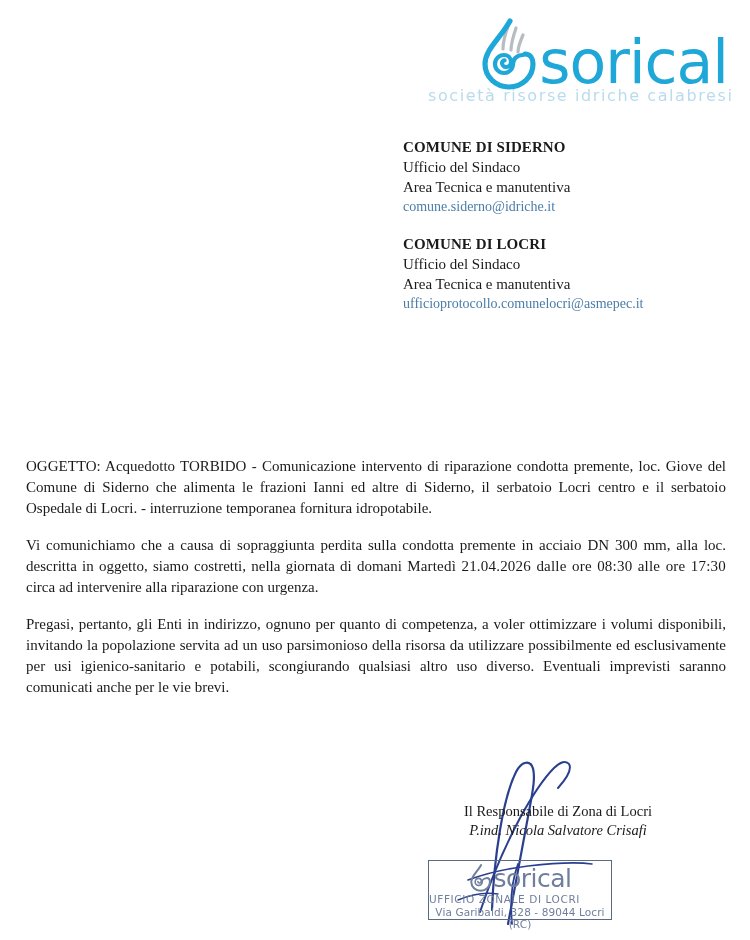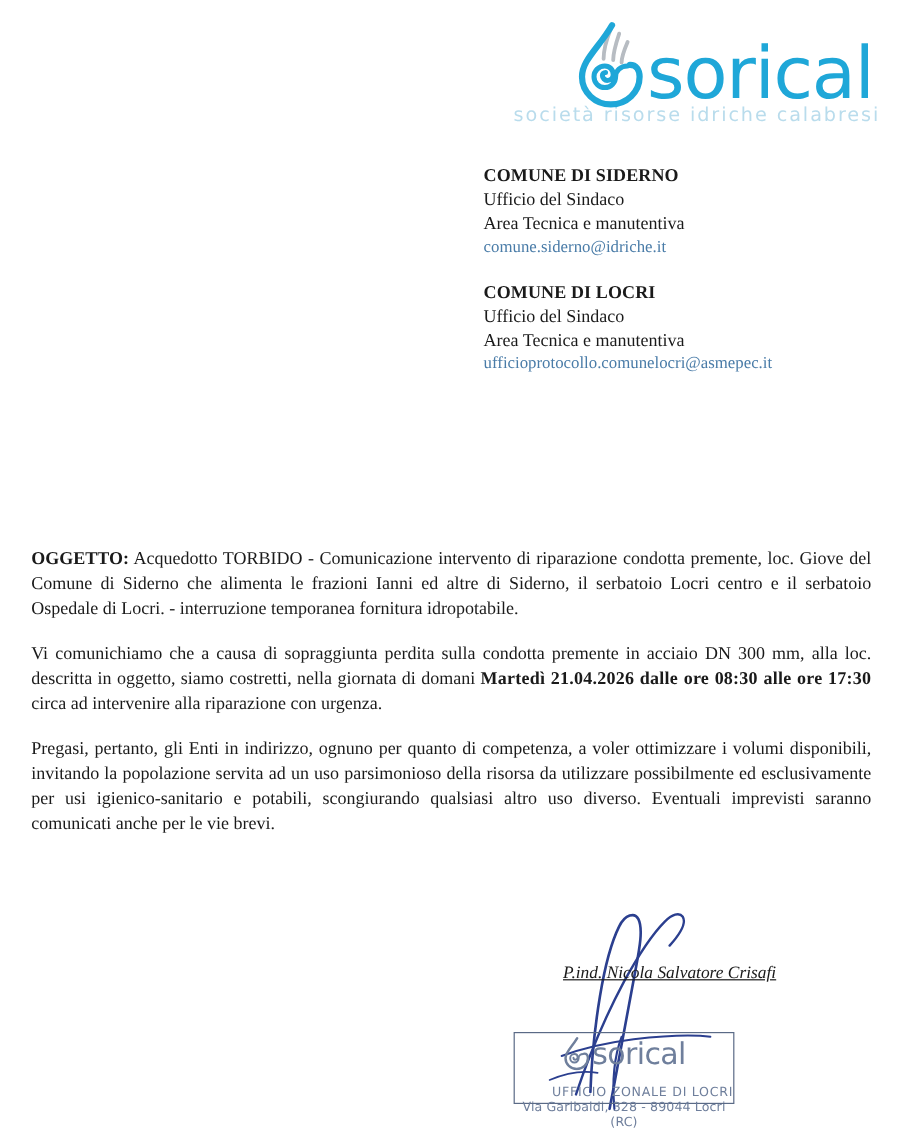--- a/index.html
+++ b/index.html
@@ -99,21 +99,21 @@
     top: 456px;
   }
   p.para {
     margin: 0 0 16px 0;
     font-size: 15px;
     line-height: 1.40;
     text-align: justify;
     text-justify: inter-word;
   }
   .oggetto-para { margin-bottom: 40px; }
-  .b { font-weight: bold; margin-top: 45px; }
+  .b { font-weight: normal; margin-top: 45px; }
   .sp { letter-spacing: 0.2px; }
   .closing { margin-top: 22px; margin-bottom: 0; }
 
   
   .sign-area {
     position: absolute;
     left: 380px;
     top: 752px;
     width: 340px;
     height: 180px;
@@ -134,21 +134,20 @@
     text-align: center;
   }
   .sign-role {
     font-size: 14.5px;
     line-height: 1.3;
   }
   .sign-name {
     font-size: 14.5px;
     font-style: italic;
     line-height: 1.3;
-    text-decoration: underline;
   }
 
   
   .stamp {
     position: absolute;
     left: 428px;
     top: 860px;
     width: 184px;
     height: 60px;
     border: 1px solid #5a6a86;
@@ -174,26 +173,26 @@
   .stamp-word {
     font-family: "DejaVu Sans", sans-serif;
     font-size: 25px;
     font-weight: 500;
     letter-spacing: -0.5px;
     color: #6f7f9c;
     line-height: 1;
     margin-left: -1px;
   }
   .stamp-l1 {
-    text-align: right;
+    text-align: left;
     font-family: "DejaVu Sans", sans-serif;
     font-size: 10.5px;
     letter-spacing: 0.6px;
     color: #6f7f9c;
-    margin-top: 12px;
+    margin-top: 1px;
   }
   .stamp-l2 {
     text-align: center;
     font-family: "DejaVu Sans", sans-serif;
     font-size: 10.5px;
     letter-spacing: 0.1px;
     color: #6f7f9c;
     margin-top: 1px;
   }
 </style>
@@ -261,20 +260,21 @@
                    C76 102 73 130 72 158" stroke-width="2.2"></path>
           <path d="M60 160 C70 130 84 96 100 66 C112 44 124 26 134 16 C140 10 146 8 149 12 C152 17 147 26 138 36" stroke-width="2.0"></path>
           <path d="M48 128 C64 122 84 117 108 114 C134 111 158 110 172 112" stroke-width="1.6"></path>
           <path d="M92 172 C90 150 92 128 98 112" stroke-width="1.8"></path>
           <path d="M38 148 C52 142 66 140 78 142" stroke-width="1.4"></path>
         </g>
       </svg>
     </div>
 
     <div class="sign-lines">
+      <div class="sign-role">Il Responsabile di Zona di Locri</div>
       <div class="sign-name">P.ind. Nicola Salvatore Crisafi</div>
     </div>
   </div>
 
   <div class="stamp">
     <div class="stamp-inner">
       <div class="stamp-logo-row">
         <div class="stamp-mark">
           <svg viewBox="0 0 62 72" width="26" height="28" aria-hidden="true">
             <path d="M31 3 C20 22 6 32 6 46 C6 59 17 69 30 69 C43 69 54 59 54 46 C54 40 51 36 46 36" stroke="#6f7f9c" stroke-width="5.2" fill="none" stroke-linecap="round"></path>

